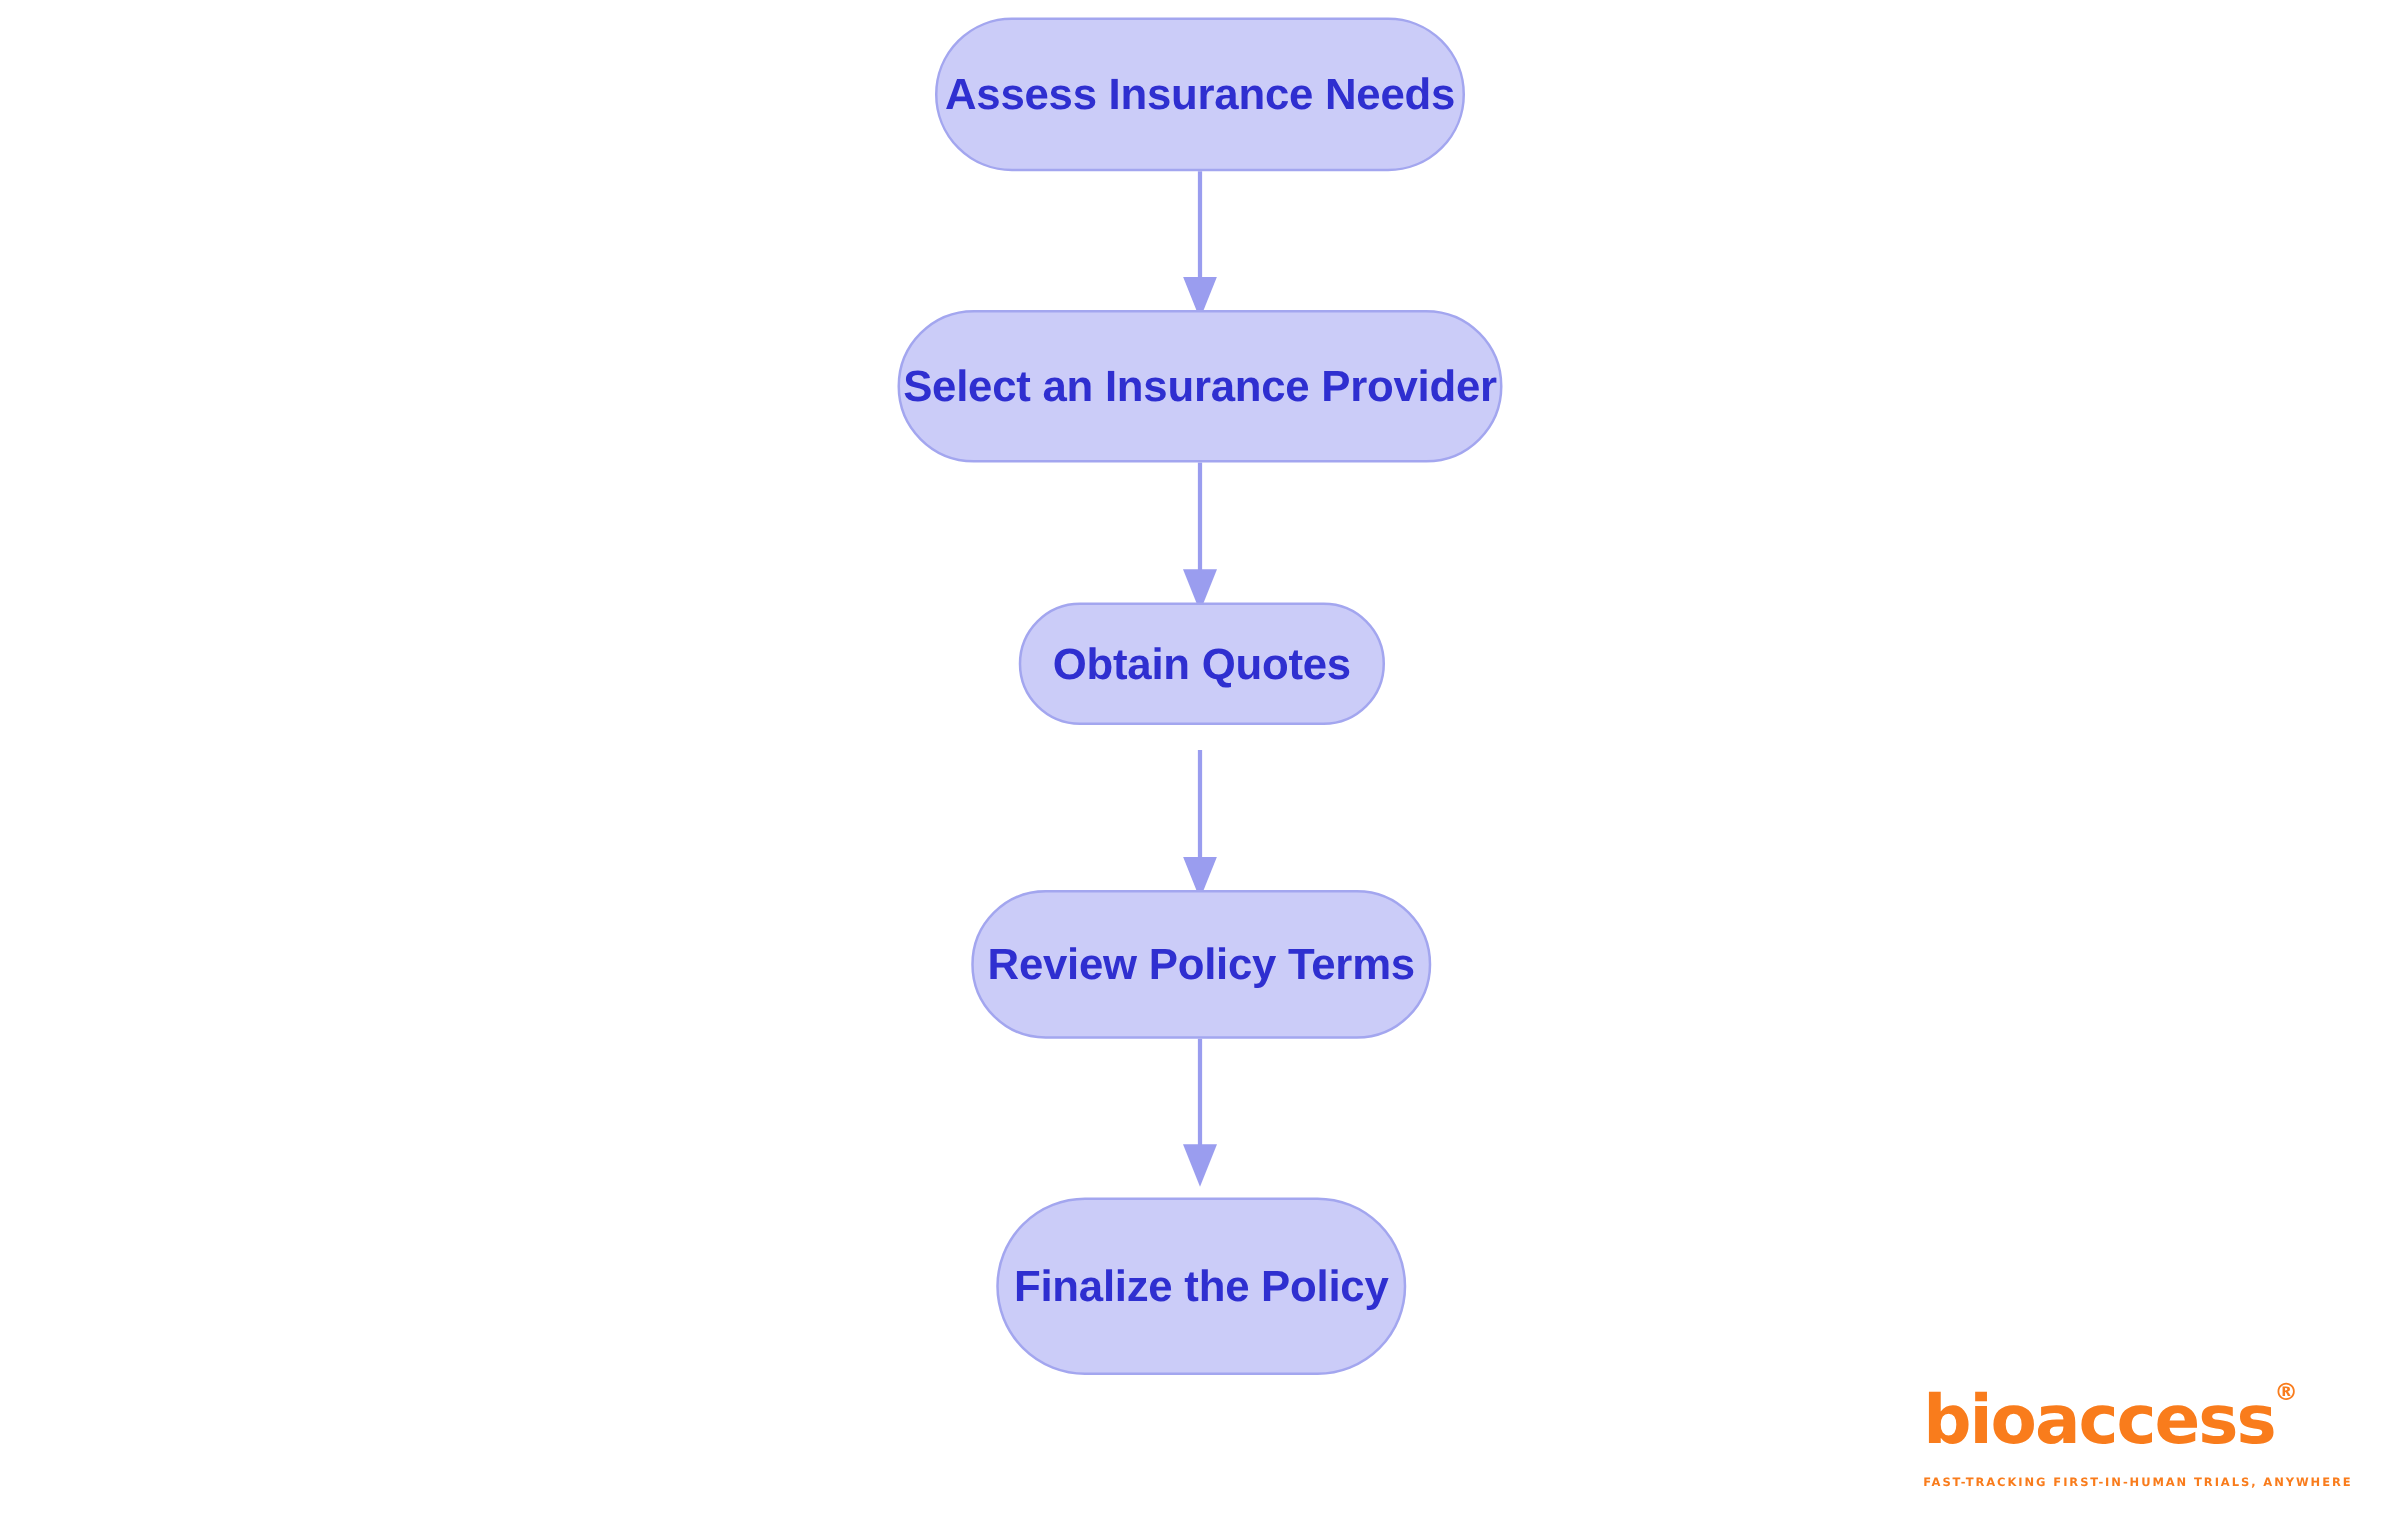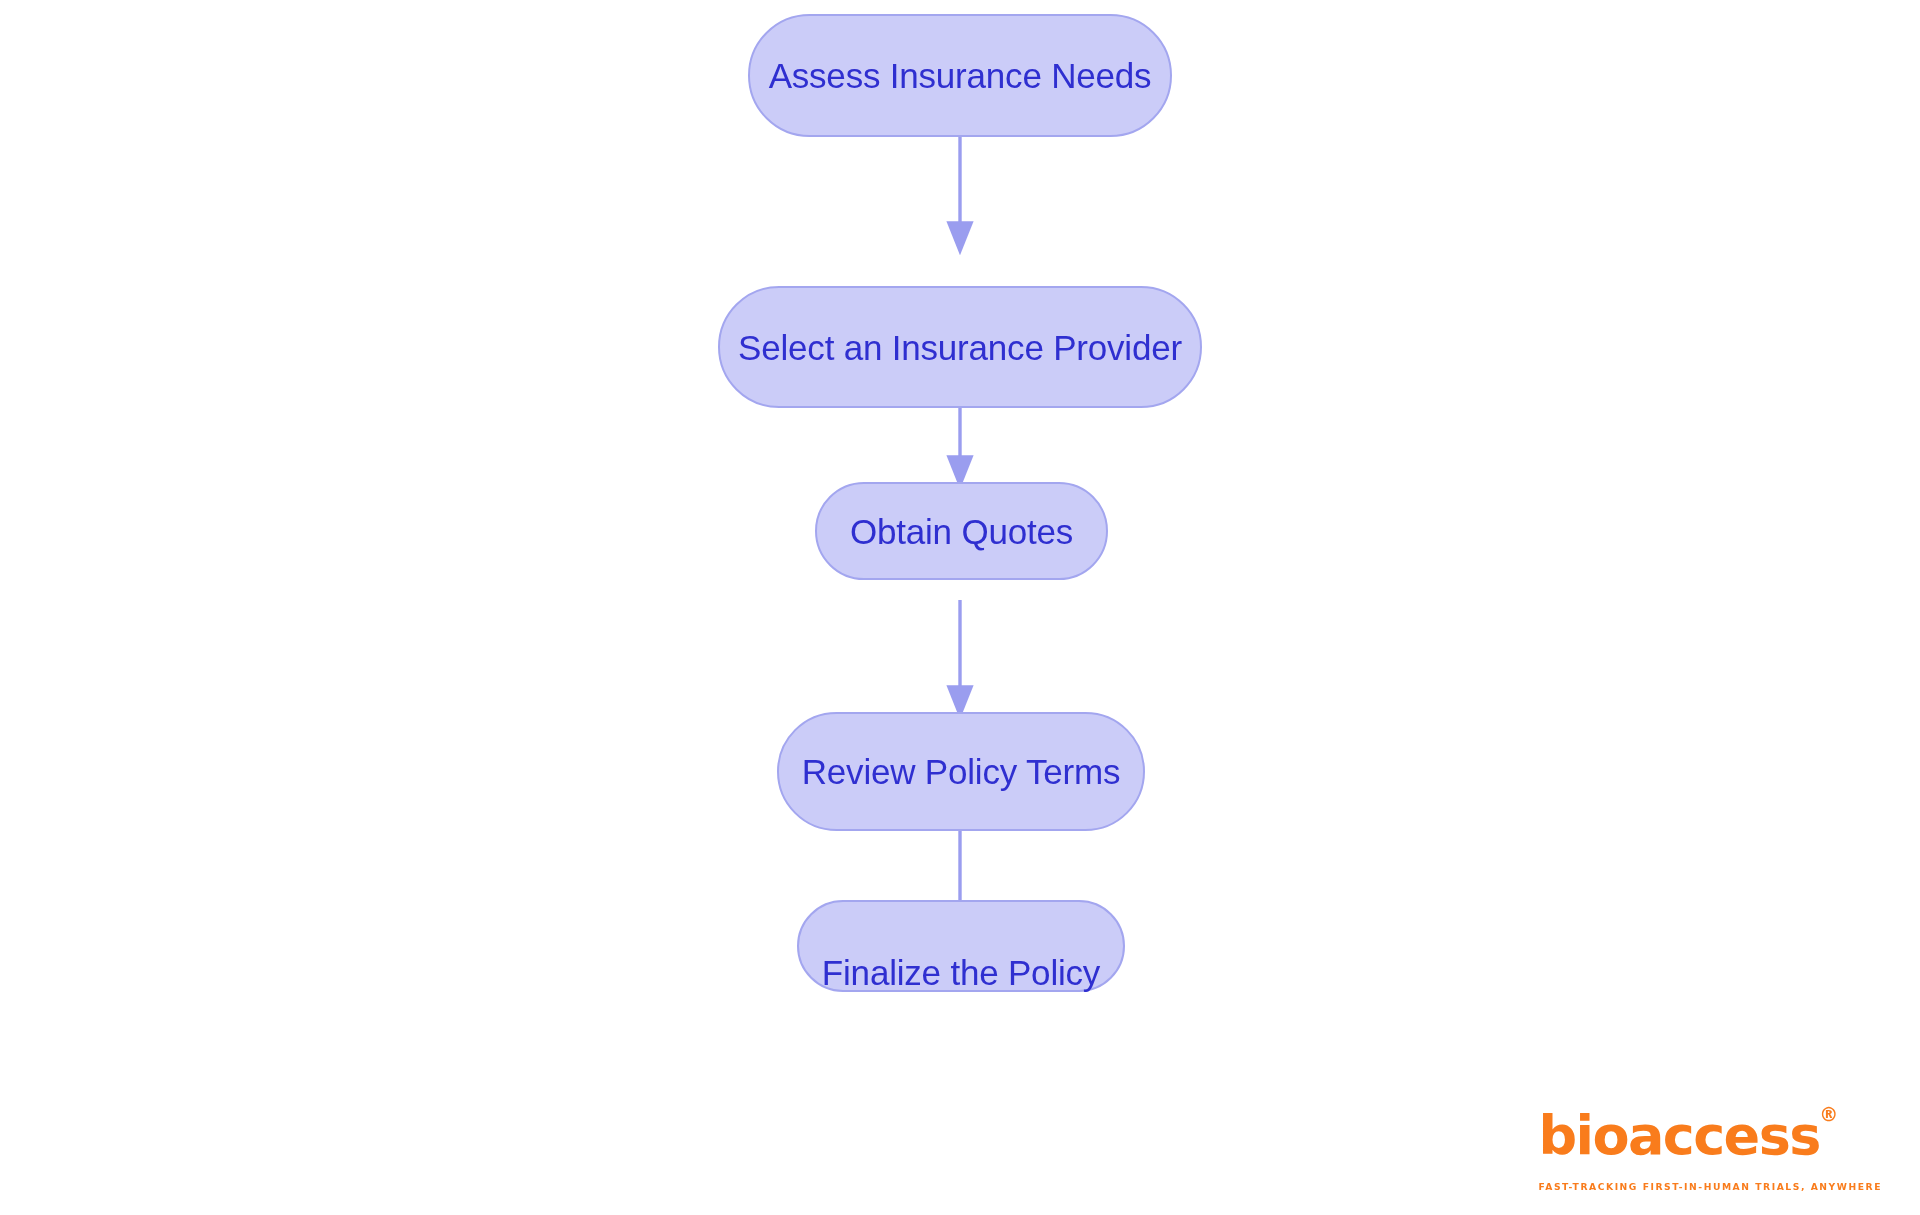--- a/index.html
+++ b/index.html
@@ -32,33 +32,33 @@
     align-items: center;
     justify-content: center;
     background: #cbccf8;
     border: 2px solid #a3a6ef;
     border-radius: 999px;
     z-index: 2;
   }
   .flow-node-label {
     color: #2f2fd0;
     font-size: 35px;
-    font-weight: 400;
+    font-weight: 700;
     letter-spacing: -0.2px;
     line-height: 1;
     white-space: nowrap;
     user-select: none;
   }
 
   
   #node-1 { left: 748px; top: 14px;   width: 424px; height: 123px; }
-  #node-2 { left: 718px; top: 248px;  width: 484px; height: 122px; margin-top: 38px; }
+  #node-2 { left: 718px; top: 248px;  width: 484px; height: 122px; }
   #node-3 { left: 815px; top: 482px;  width: 293px; height: 98px; }
   #node-4 { left: 777px; top: 712px;  width: 368px; height: 119px; justify-content: center; }
-  #node-5 { left: 797px; top: 900px;  width: 328px; height: 92px; align-items: flex-end; }
+  #node-5 { left: 797px; top: 958px;  width: 328px; height: 142px; }
 
   
   .connector {
     position: absolute;
     left: 0;
     top: 0;
     width: 1920px;
     height: 1215px;
     z-index: 1;
     pointer-events: none;

